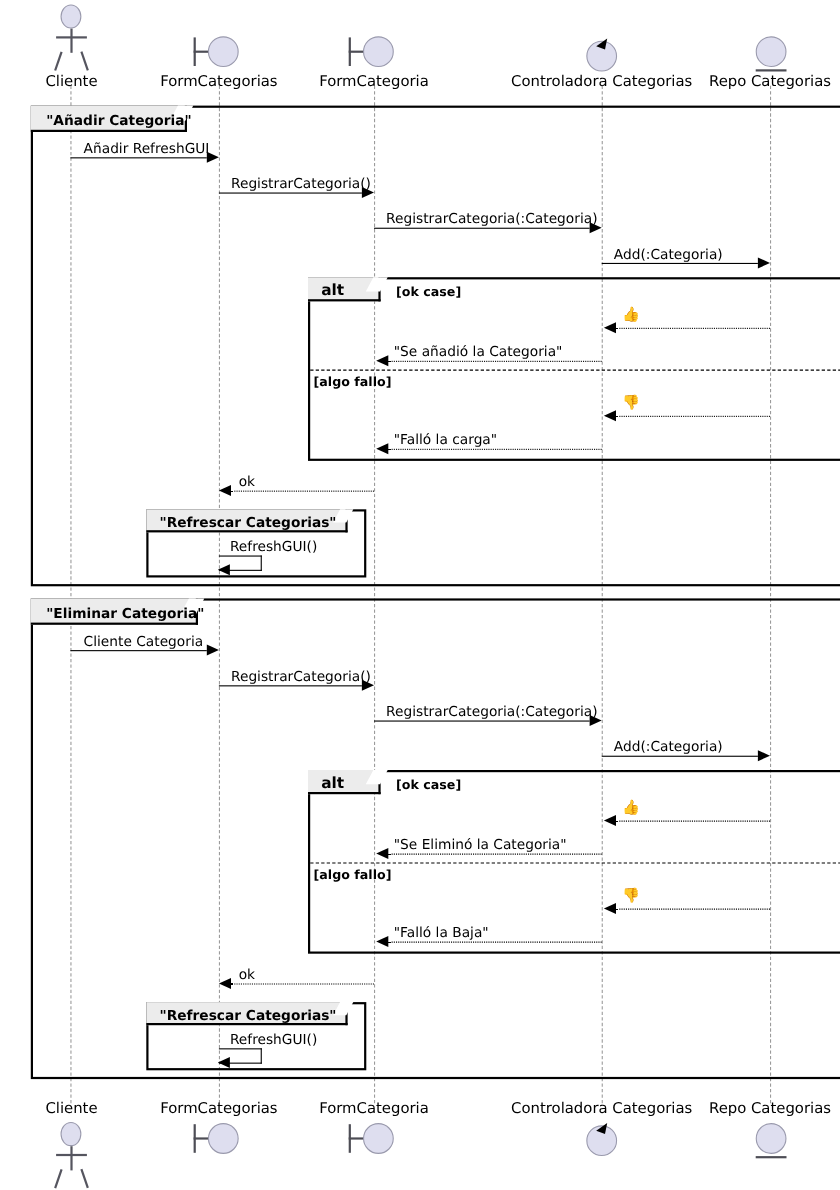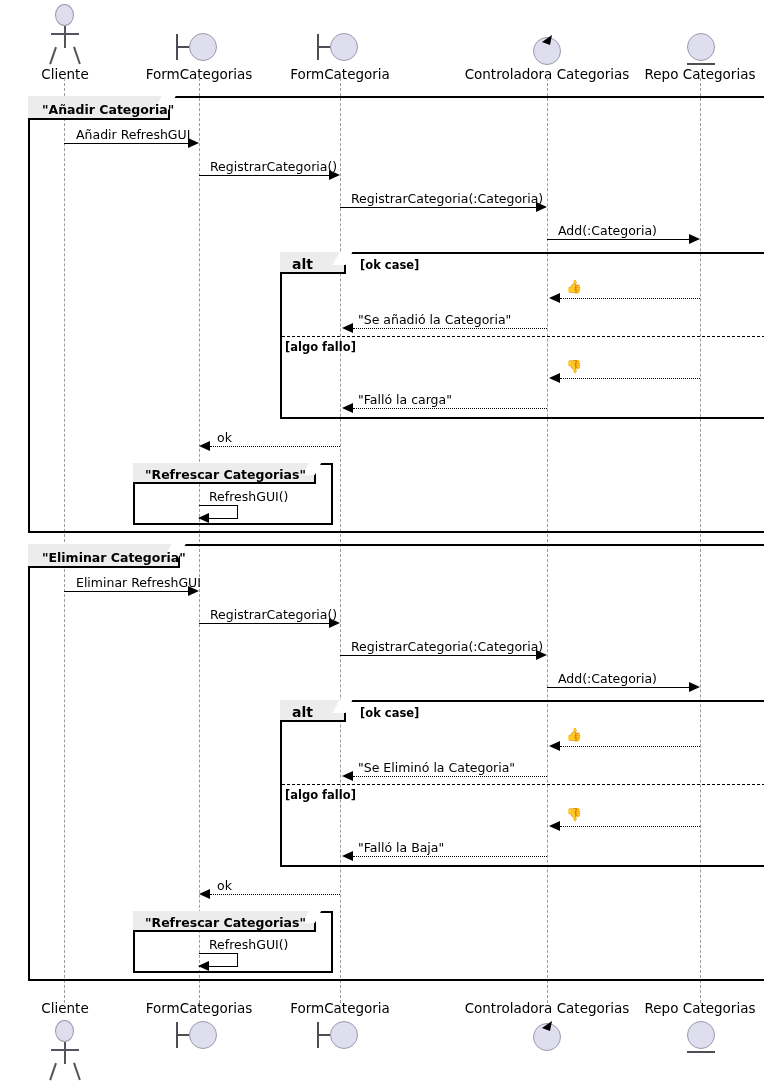--- a/index.html
+++ b/index.html
@@ -146,21 +146,21 @@
 
   <div class="msg-label" style="left:189px;top:489px;">RefreshGUI()</div>
   <div class="self-box" style="left:179px;top:505px;width:39px;height:14px;"></div>
   <div class="arrow-l" style="left:178px;top:513px;"></div>
 
   <div class="frame" style="left:8px;top:544px;width:749px;height:437px;"></div>
   <div class="frame-tab" style="left:8px;top:544px;width:152px;height:24px;"></div>
   <div class="tab-notch" style="left:148px;top:544px;width:14px;height:14px;transform:skewX(-28deg);"></div>
   <div class="tab-label" style="left:22px;top:550px;">"Eliminar Categoria"</div>
 
-  <div class="msg-label" style="left:56px;top:575px;">Eliminar RefreshGUI</div>
+  <div class="msg-label" style="left:56px;top:575px;">Cliente Categoria</div>
   <div class="msg-line" style="left:44px;top:591px;width:124px;"></div>
   <div class="arrow-r" style="left:168px;top:586px;"></div>
 
   <div class="msg-label" style="left:190px;top:607px;">RegistrarCategoria()</div>
   <div class="msg-line" style="left:179px;top:623px;width:130px;"></div>
   <div class="arrow-r" style="left:309px;top:618px;"></div>
 
   <div class="msg-label" style="left:331px;top:639px;">RegistrarCategoria(:Categoria)</div>
   <div class="msg-line" style="left:320px;top:655px;width:196px;"></div>
   <div class="arrow-r" style="left:516px;top:650px;"></div>

